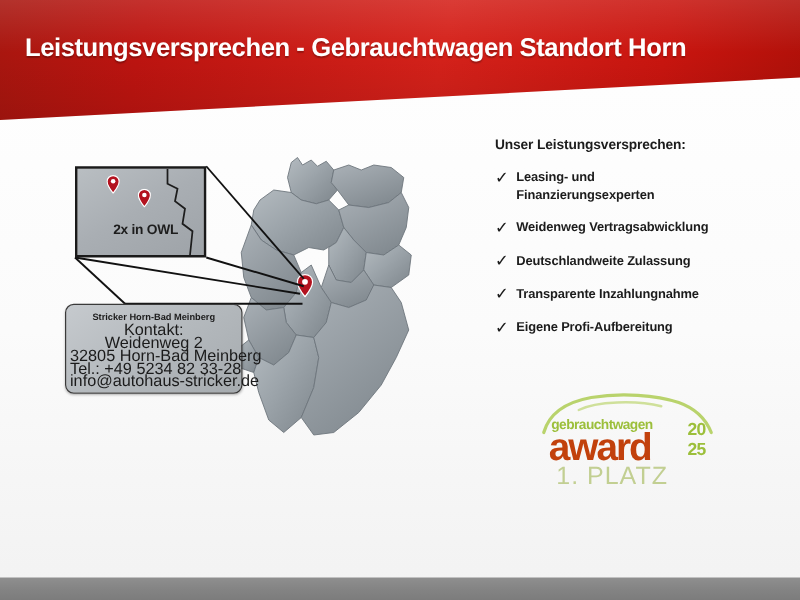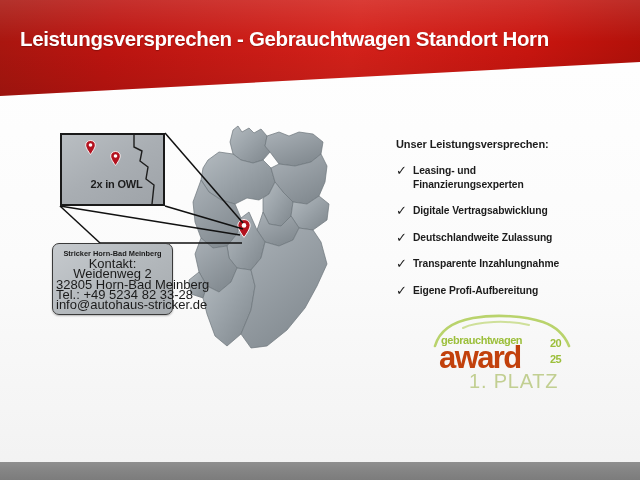--- a/index.html
+++ b/index.html
@@ -45,53 +45,53 @@
   }
   .inset-label{
     position:absolute;left:60px;top:178px;width:113px;text-align:center;
     font-size:11px;font-weight:bold;color:#1d1d1d;letter-spacing:-0.2px;
   }
   .pin-a{position:absolute;left:85px;top:140px;width:11px;height:15px;}
   .pin-b{position:absolute;left:110px;top:151px;width:11px;height:15px;}
 
   
   .contact-box{
-    position:absolute;left:52px;top:243px;width:121px;height:72px;
+    position:absolute;left:52px;top:243px;width:142px;height:72px;
     background:linear-gradient(145deg,#c6cace 0%,#b4b9bd 50%,#a6abaf 100%);
     border:1.5px solid #3a3a3a;border-radius:7px;box-sizing:border-box;
     box-shadow:0 1px 2px rgba(0,0,0,.28);
     padding:5px 3px 0 3px;text-align:center;
   }
   .contact-line{font-size:13px;color:#1b1b1b;line-height:10.2px;white-space:nowrap;}
   .contact-line.strong{font-weight:bold;font-size:7.4px;}
 
   
   .promise{position:absolute;left:396px;top:110px;width:230px;}
-  .promise-title{font-size:11px;font-weight:bold;color:#1c1c1c;margin-bottom:14px;letter-spacing:-0.1px;margin-top:28px;}
+  .promise-title{font-size:11px;font-weight:bold;color:#1c1c1c;margin-bottom:14px;letter-spacing:-0.1px;}
   .bullet{display:flex;align-items:flex-start;margin-bottom:13px;}
   .check{
     width:17px;flex:0 0 17px;font-size:13px;color:#1c1c1c;line-height:13px;
     font-family:"DejaVu Sans",sans-serif;
   }
   .bullet-text{font-size:10.3px;font-weight:bold;color:#1c1c1c;line-height:13.5px;letter-spacing:-0.1px;}
 
   
   .award{position:absolute;left:425px;top:312px;width:170px;height:82px;}
   .award svg{position:absolute;left:0;top:0;}
   .aw-gw{
     position:absolute;left:16px;top:22px;font-size:11px;font-weight:bold;
     color:#9cbf3b;letter-spacing:-0.45px;
   }
   .aw-award{
     position:absolute;left:14px;top:30px;font-size:31px;font-weight:bold;
     color:#c2410c;letter-spacing:-1.6px;line-height:31px;
   }
-  .aw-year{position:absolute;left:125px;top:24px;font-size:11px;font-weight:bold;color:#9cbf3b;line-height:15.5px;letter-spacing:-0.6px;}
+  .aw-year{position:absolute;left:125px;top:24px;font-size:14px;font-weight:bold;color:#9cbf3b;line-height:15.5px;letter-spacing:-0.6px;}
   .aw-platz{
-    position:absolute;left:44px;top:58px;font-size:20px;color:#c2cf92;
+    position:absolute;left:20px;top:58px;font-size:20px;color:#c2cf92;
     letter-spacing:0.8px;font-weight:normal;
   }
 
   
   .brands{position:absolute;left:0;top:405px;width:640px;height:58px;}
 
   .footer-bar{
     position:absolute;left:0;top:462px;width:640px;height:18px;
     background:linear-gradient(180deg,#8f8f8f 0%,#848484 50%,#7c7c7c 100%);
   }
@@ -201,21 +201,21 @@
 
   <div class="promise">
     <div class="promise-title">Unser Leistungsversprechen:</div>
 
     <div class="bullet">
       <span class="check">✓</span>
       <span class="bullet-text">Leasing- und<br>Finanzierungsexperten</span>
     </div>
     <div class="bullet">
       <span class="check">✓</span>
-      <span class="bullet-text">Digitale Vertragsabwicklung</span>
+      <span class="bullet-text">Weidenweg Vertragsabwicklung</span>
     </div>
     <div class="bullet">
       <span class="check">✓</span>
       <span class="bullet-text">Deutschlandweite Zulassung</span>
     </div>
     <div class="bullet">
       <span class="check">✓</span>
       <span class="bullet-text">Transparente Inzahlungnahme</span>
     </div>
     <div class="bullet">

